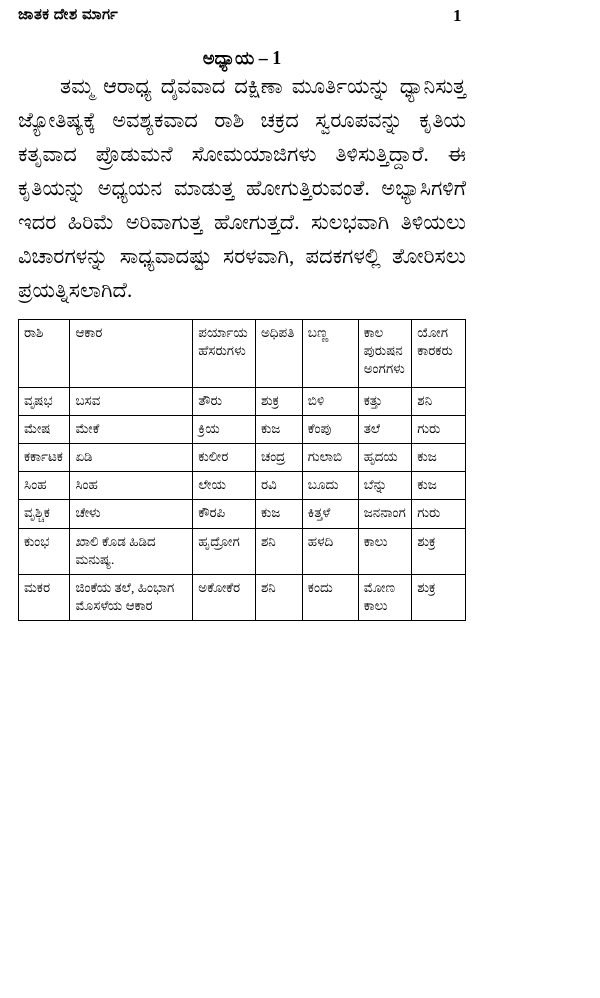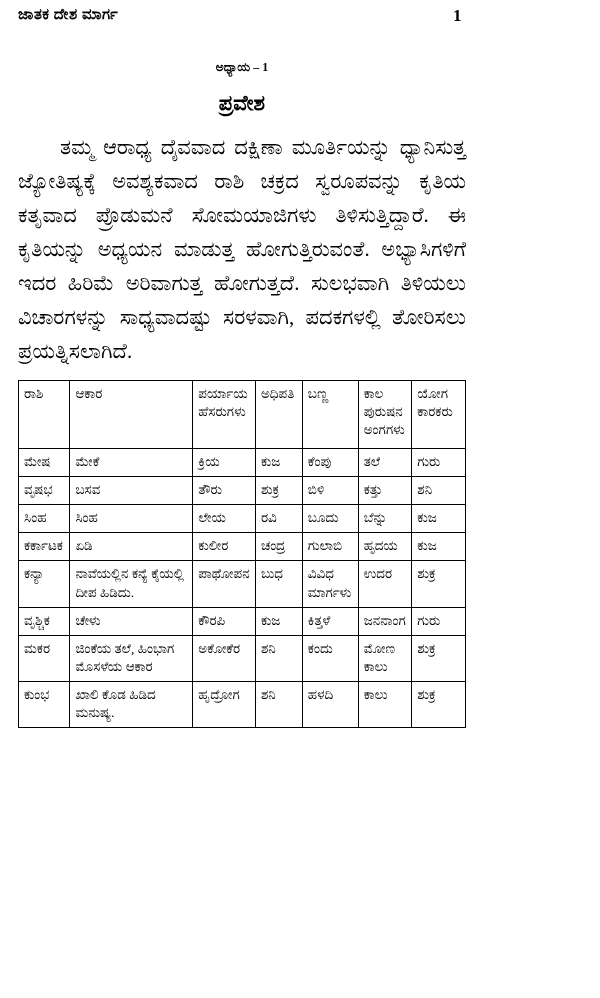--- a/index.html
+++ b/index.html
@@ -35,23 +35,23 @@
     font-size: 15px;
     font-weight: bold;
   }
   .running-head .page-number {
     font-size: 17px;
     font-weight: bold;
     padding-right: 4px;
   }
   .chapter-label {
     text-align: center;
-    font-size: 12px;
+    font-size: 18px;
     font-weight: bold;
-    margin-top: 34px;
+    margin-top: 22px;
   }
   .chapter-title {
     text-align: center;
     font-size: 21px;
     font-weight: bold;
     margin-top: 16px;
     margin-bottom: 14px;
   }
   .body-para {
     font-size: 21px;
@@ -94,21 +94,20 @@
 <body>
 
 <div class="page">
 
   <div class="running-head">
     <div class="book-title">ಜಾತಕ ದೇಶ ಮಾರ್ಗ</div>
     <div class="page-number">1</div>
   </div>
 
   <div class="chapter-label">ಅಧ್ಯಾಯ – 1</div>
-  <div class="chapter-title">ಪ್ರವೇಶ</div>
 
   <p class="body-para">ತಮ್ಮ ಆರಾಧ್ಯ ದೈವವಾದ ದಕ್ಷಿಣಾ ಮೂರ್ತಿಯನ್ನು ಧ್ಯಾನಿಸುತ್ತ ಜ್ಯೋತಿಷ್ಯಕ್ಕೆ ಅವಶ್ಯಕವಾದ ರಾಶಿ ಚಕ್ರದ ಸ್ವರೂಪವನ್ನು ಕೃತಿಯ ಕತೃವಾದ ಪ್ರೊಡುಮನೆ ಸೋಮಯಾಜಿಗಳು ತಿಳಿಸುತ್ತಿದ್ದಾರೆ. ಈ ಕೃತಿಯನ್ನು ಅಧ್ಯಯನ ಮಾಡುತ್ತ ಹೋಗುತ್ತಿರುವಂತೆ. ಅಭ್ಯಾಸಿಗಳಿಗೆ ಇದರ ಹಿರಿಮೆ ಅರಿವಾಗುತ್ತ ಹೋಗುತ್ತದೆ. ಸುಲಭವಾಗಿ ತಿಳಿಯಲು ವಿಚಾರಗಳನ್ನು ಸಾಧ್ಯವಾದಷ್ಟು ಸರಳವಾಗಿ, ಪದಕಗಳಲ್ಲಿ ತೋರಿಸಲು ಪ್ರಯತ್ನಿಸಲಾಗಿದೆ.</p>
 
   <table class="matrix">
     <colgroup>
       <col class="c0">
         <col class="c1">
         <col class="c2">
         <col class="c3">
         <col class="c4">
@@ -121,87 +120,78 @@
         <th>ಆಕಾರ</th>
         <th>ಪರ್ಯಾಯ ಹೆಸರುಗಳು</th>
         <th>ಅಧಿಪತಿ</th>
         <th>ಬಣ್ಣ</th>
         <th>ಕಾಲ ಪುರುಷನ ಅಂಗಗಳು</th>
         <th>ಯೋಗ ಕಾರಕರು</th>
       </tr>
     </thead>
     <tbody>
       <tr>
+        <td>ವೃಷಭ</td>
+        <td class="cell-multiline">ಬಸವ</td>
+        <td>ತೌರು</td>
+        <td>ಶುಕ್ರ</td>
+        <td>ಬಿಳಿ</td>
+        <td class="cell-multiline">ಕತ್ತು</td>
+        <td>ಶನಿ</td>
+      </tr>
+      <tr>
         <td>ಮೇಷ</td>
         <td class="cell-multiline">ಮೇಕೆ</td>
         <td>ಕ್ರಿಯ</td>
         <td>ಕುಜ</td>
         <td>ಕೆಂಪು</td>
         <td class="cell-multiline">ತಲೆ</td>
         <td>ಗುರು</td>
       </tr>
       <tr>
-        <td>ವೃಷಭ</td>
-        <td class="cell-multiline">ಬಸವ</td>
-        <td>ತೌರು</td>
-        <td>ಶುಕ್ರ</td>
-        <td>ಬಿಳಿ</td>
-        <td class="cell-multiline">ಕತ್ತು</td>
-        <td>ಶನಿ</td>
+        <td>ಕರ್ಕಾಟಕ</td>
+        <td class="cell-multiline">ಏಡಿ</td>
+        <td>ಕುಲೀರ</td>
+        <td>ಚಂದ್ರ</td>
+        <td>ಗುಲಾಬಿ</td>
+        <td class="cell-multiline">ಹೃದಯ</td>
+        <td>ಕುಜ</td>
       </tr>
       <tr>
         <td>ಸಿಂಹ</td>
         <td class="cell-multiline">ಸಿಂಹ</td>
         <td>ಲೇಯ</td>
         <td>ರವಿ</td>
         <td>ಬೂದು</td>
         <td class="cell-multiline">ಬೆನ್ನು</td>
         <td>ಕುಜ</td>
       </tr>
       <tr>
-        <td>ಕರ್ಕಾಟಕ</td>
-        <td class="cell-multiline">ಏಡಿ</td>
-        <td>ಕುಲೀರ</td>
-        <td>ಚಂದ್ರ</td>
-        <td>ಗುಲಾಬಿ</td>
-        <td class="cell-multiline">ಹೃದಯ</td>
-        <td>ಕುಜ</td>
-      </tr>
-      <tr>
-        <td>ಕನ್ಯಾ</td>
-        <td class="cell-multiline">ನಾವೆಯಲ್ಲಿನ ಕನ್ಯೆ ಕೈಯಲ್ಲಿ ದೀಪ ಹಿಡಿದು.</td>
-        <td>ಪಾಥೋಪನ</td>
-        <td>ಬುಧ</td>
-        <td class="cell-multiline">ವಿವಿಧ ಮಾರ್ಗಳು</td>
-        <td class="cell-multiline">ಉದರ</td>
-        <td>ಶುಕ್ರ</td>
-      </tr>
-      <tr>
         <td>ವೃಶ್ಚಿಕ</td>
         <td class="cell-multiline">ಚೇಳು</td>
         <td>ಕೌರಪಿ</td>
         <td>ಕುಜ</td>
         <td>ಕಿತ್ತಳೆ</td>
         <td class="cell-multiline">ಜನನಾಂಗ</td>
         <td>ಗುರು</td>
+      </tr>
+      <tr>
+        <td>ಕುಂಭ</td>
+        <td class="cell-multiline">ಖಾಲಿ ಕೊಡ ಹಿಡಿದ ಮನುಷ್ಯ.</td>
+        <td>ಹೃದ್ರೋಗ</td>
+        <td>ಶನಿ</td>
+        <td>ಹಳದಿ</td>
+        <td class="cell-multiline">ಕಾಲು</td>
+        <td>ಶುಕ್ರ</td>
       </tr>
       <tr>
         <td>ಮಕರ</td>
         <td class="cell-multiline">ಜಿಂಕೆಯ ತಲೆ, ಹಿಂಭಾಗ ಮೊಸಳೆಯ ಆಕಾರ</td>
         <td>ಅಕೋಕೆರ</td>
         <td>ಶನಿ</td>
         <td>ಕಂದು</td>
         <td class="cell-multiline">ಮೋಣ ಕಾಲು</td>
         <td>ಶುಕ್ರ</td>
       </tr>
-      <tr>
-        <td>ಕುಂಭ</td>
-        <td class="cell-multiline">ಖಾಲಿ ಕೊಡ ಹಿಡಿದ ಮನುಷ್ಯ.</td>
-        <td>ಹೃದ್ರೋಗ</td>
-        <td>ಶನಿ</td>
-        <td>ಹಳದಿ</td>
-        <td class="cell-multiline">ಕಾಲು</td>
-        <td>ಶುಕ್ರ</td>
-      </tr>
     </tbody>
   </table>
 
 </div>
 
 </body></html>

